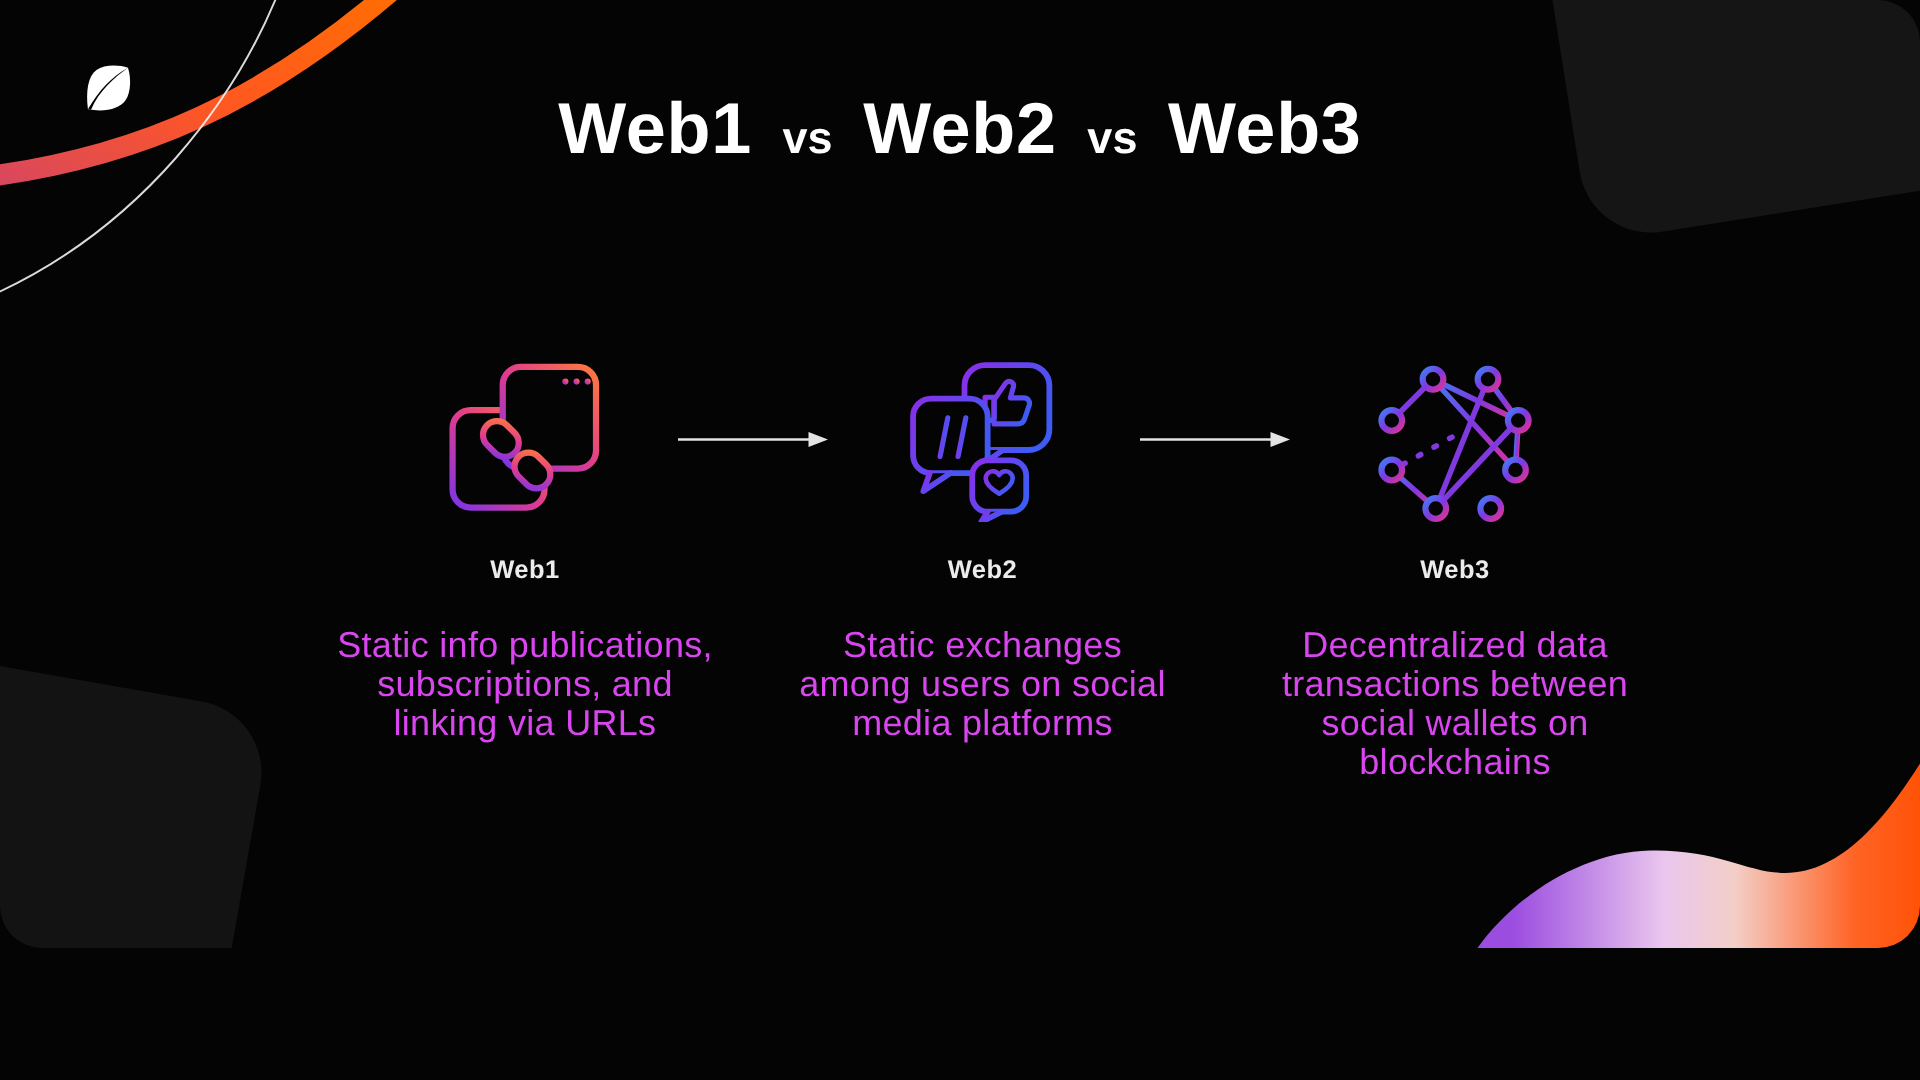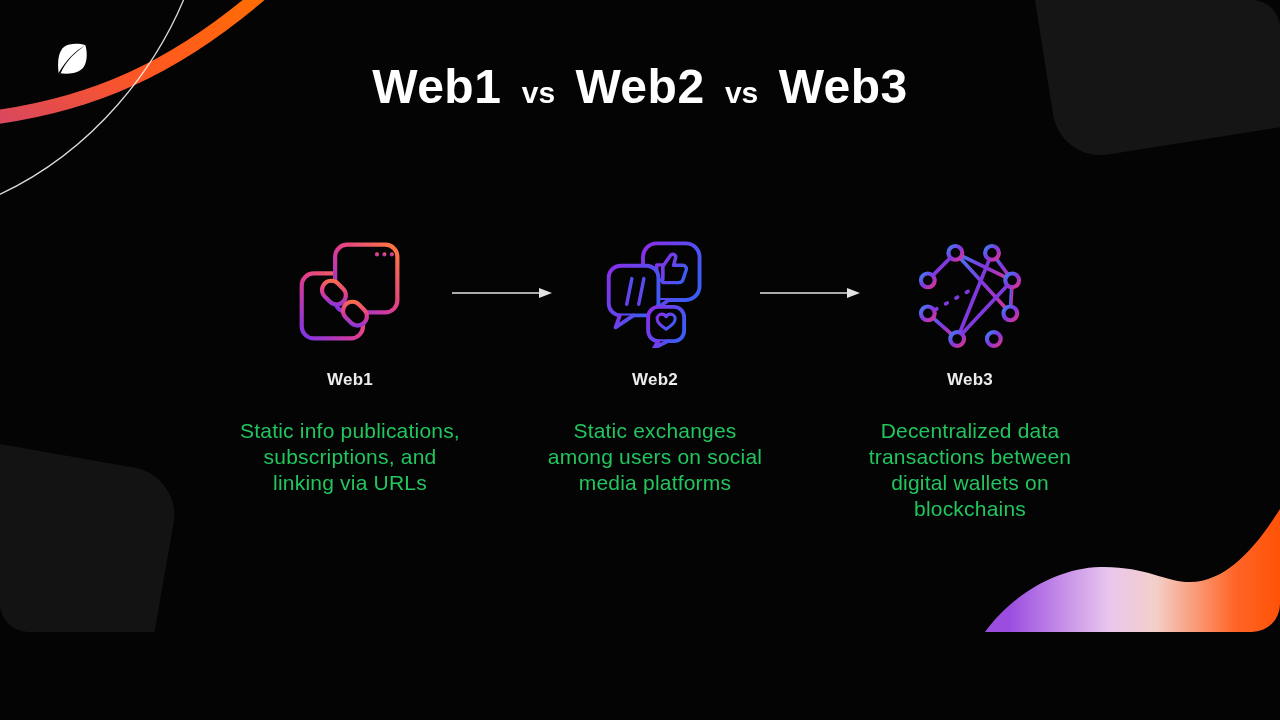--- a/index.html
+++ b/index.html
@@ -31,21 +31,21 @@
   .col{
     position:absolute;top:240px;width:300px;
     display:flex;flex-direction:column;align-items:center;text-align:center;
   }
   .col.c1{left:200px;}
   .col.c2{left:505px;}
   .col.c3{left:820px;}
   .icon-area{height:112px;display:flex;align-items:flex-start;justify-content:center;}
   .col-label{margin-top:18px;font-size:17px;font-weight:700;color:#ececec;letter-spacing:.3px;}
   .col-desc{
-    margin-top:28px;font-size:21px;line-height:26px;color:#22c55e;
+    margin-top:28px;font-size:24px;line-height:26px;color:#d946ef;
     white-space:pre-line;letter-spacing:.2px;
   }
   .arrow{position:absolute;top:286px;width:100px;height:14px;}
   .arrow.a1{left:452px;}
   .arrow.a2{left:760px;}
 </style>
 </head>
 <body>
 
 <div class="stage">
@@ -202,17 +202,17 @@
           <circle cx="106" cy="44" r="7.5"></circle>
           <circle cx="104" cy="80" r="7.5"></circle>
           <circle cx="46" cy="108" r="7.5"></circle>
           <circle cx="86" cy="108" r="7.5"></circle>
         </g>
       </svg>
     </div>
     <div class="col-label">Web3</div>
     <div class="col-desc">Decentralized data
 transactions between
-digital wallets on
+social wallets on
 blockchains</div>
   </div>
 
 </div>
 
 </body></html>

